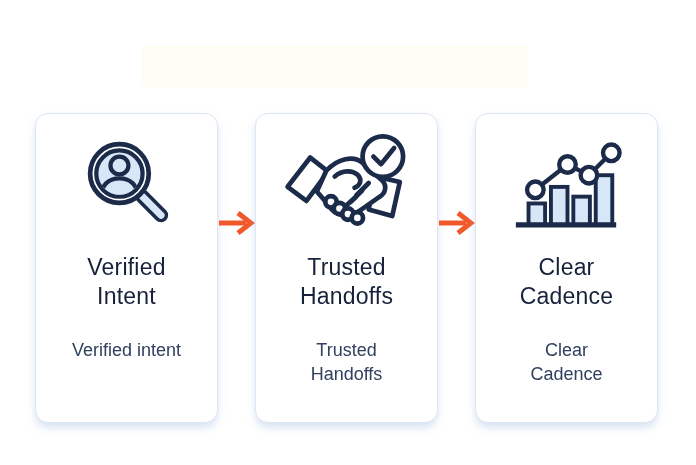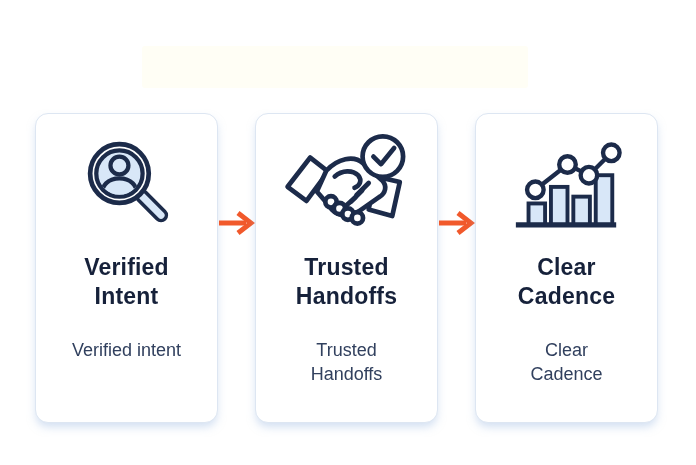--- a/index.html
+++ b/index.html
@@ -18,21 +18,21 @@
   .card{
     width:183px;height:295px;background:#ffffff;
     border:1px solid #dde6f2;border-radius:13px;
     box-shadow:0 5px 9px -1px rgba(167,193,229,0.50);
     display:flex;flex-direction:column;align-items:center;
     padding-top:13px;box-sizing:content-box;
   }
   .card.first{width:183px;}
   .iconbox{height:112px;display:flex;align-items:center;justify-content:center;}
   .title{
-    margin-top:14px;font-size:23px;font-weight:700;color:#16213a;
+    margin-top:14px;font-size:23px;font-weight:400;color:#16213a;
     text-align:center;line-height:1.27;white-space:pre-line;letter-spacing:.2px;
   }
   .subtitle{
     margin-top:28px;font-size:18px;font-weight:400;color:#31405e;
     text-align:center;line-height:1.3;white-space:pre-line;
   }
   .arrowbox{
     width:37px;flex:0 0 37px;display:flex;justify-content:center;
     margin-top:97px;
   }

